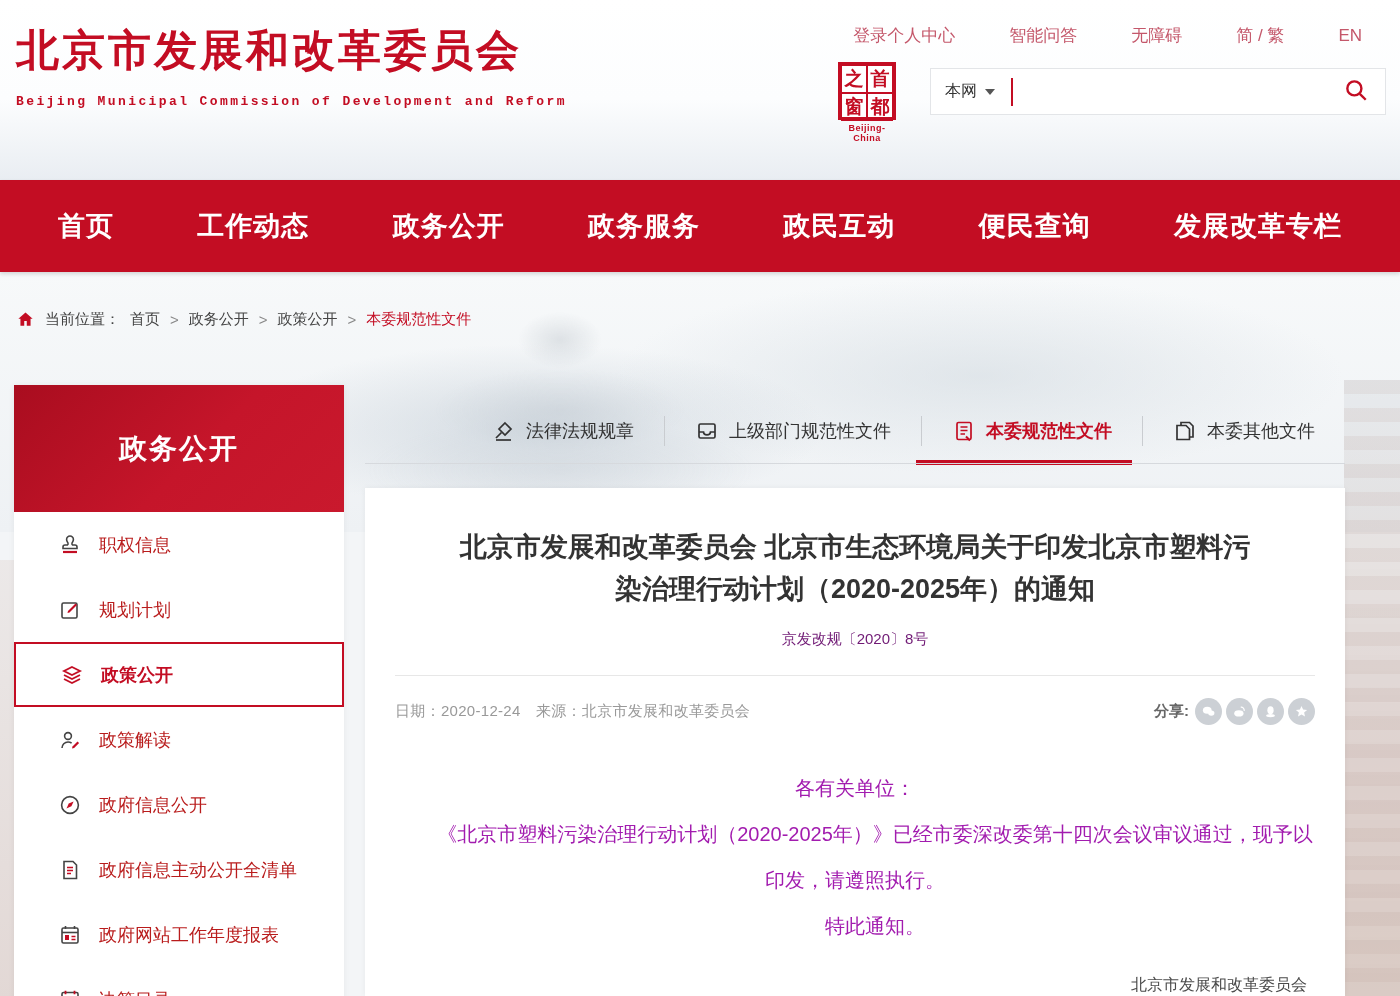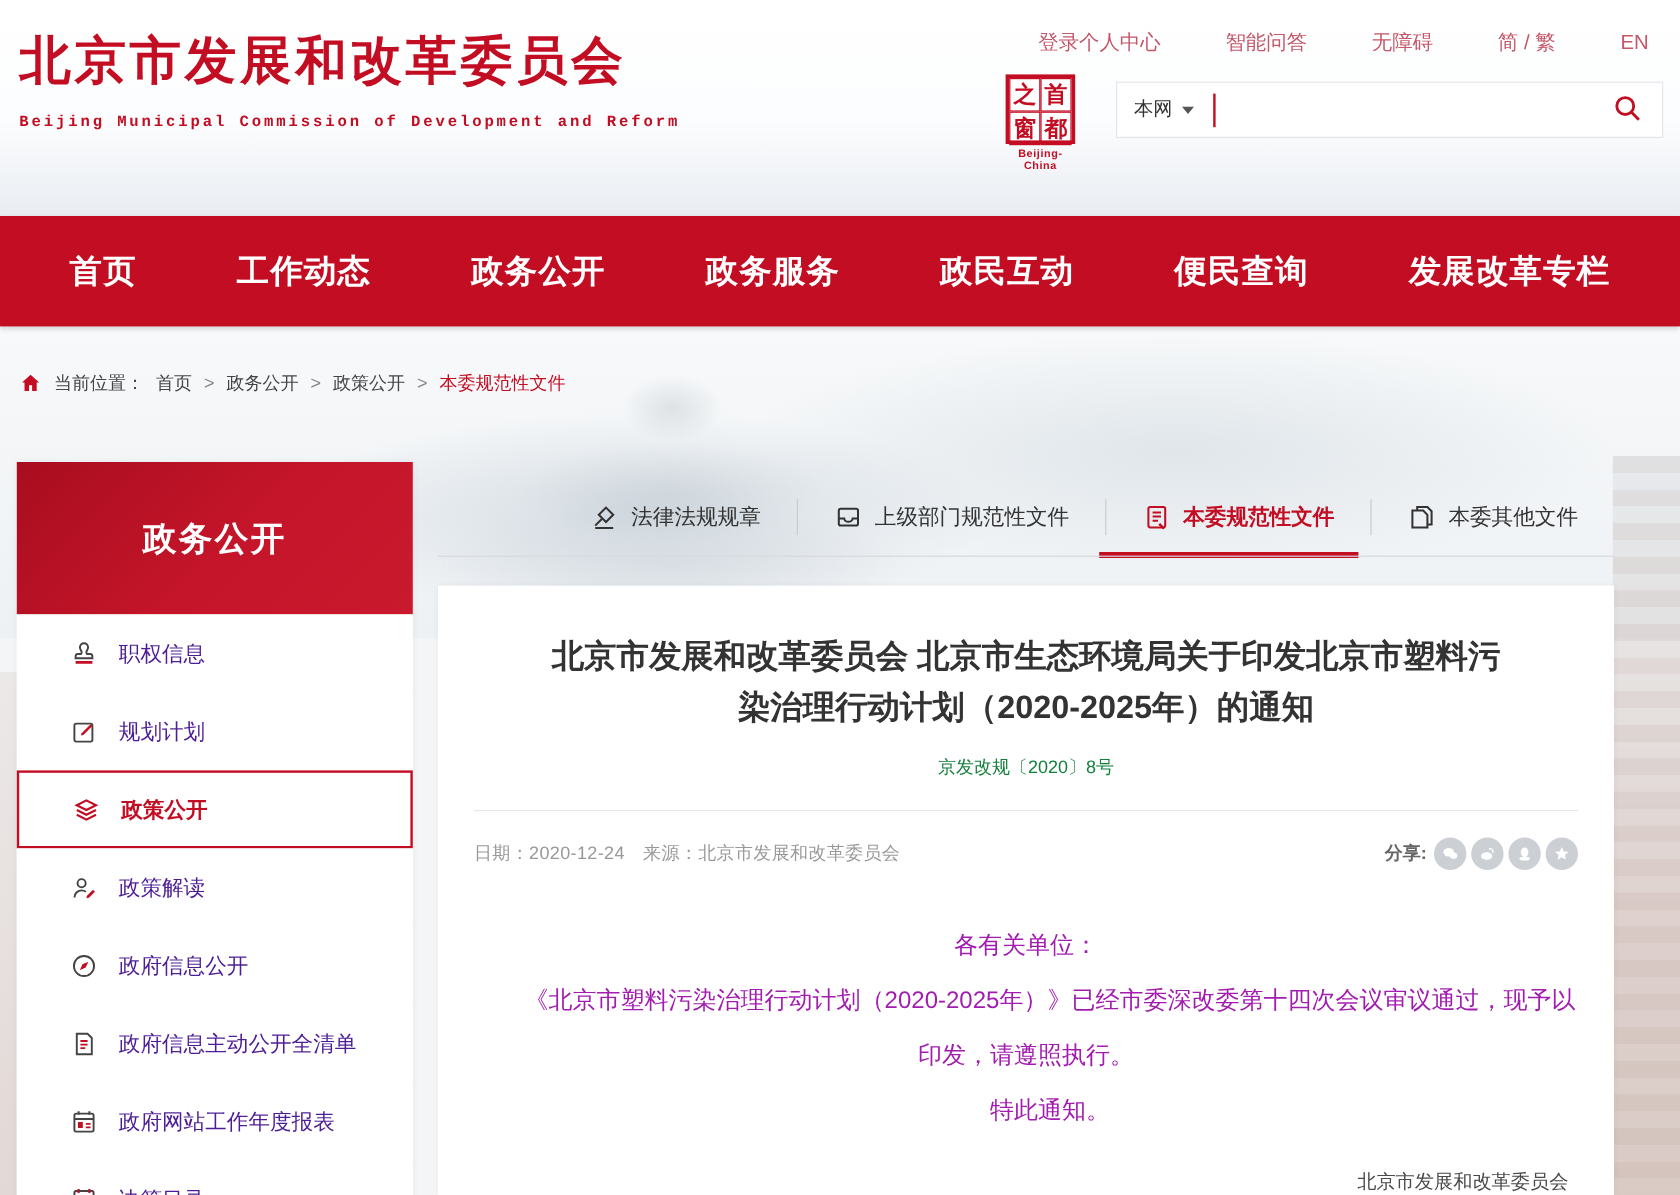--- a/index.html
+++ b/index.html
@@ -26,21 +26,21 @@
   .bg-left-strip { position:absolute; left:0; top:560px; width:14px; height:436px; opacity:.4;
     background:linear-gradient(180deg, rgba(170,120,100,.25), rgba(150,85,60,.45)); }
 
   
   .header { position:absolute; left:0; top:0; width:100%; height:180px;
     background:linear-gradient(180deg,#ffffff 0%,#fcfdfe 55%,#e9edf2 100%); }
   .logo-block { position:absolute; left:16px; top:22px; }
   .site-title { font-size:43px; font-weight:bold; color:#c30d23; letter-spacing:3px; }
   .site-subtitle { margin-top:14px; font-family:"Liberation Mono","DejaVu Sans Mono",monospace;
     font-size:13px; font-weight:bold; color:#c30d23; letter-spacing:2.4px; }
-  .utility-row { position:absolute; right:26px; top:24px; display:flex; align-items:center; gap:54px; }
+  .utility-row { position:absolute; right:38px; top:24px; display:flex; align-items:center; gap:54px; }
   .utility-link { font-size:17px; color:#c4576a; cursor:pointer; white-space:nowrap; }
   .seal { position:absolute; left:836px; top:62px; width:62px; text-align:center; }
   .seal-grid { width:58px; height:58px; margin:0 auto; border:3px solid #c30d23;
     display:grid; grid-template-columns:1fr 1fr; grid-template-rows:1fr 1fr; background:#fff; }
   .seal-cell { display:flex; align-items:center; justify-content:center; font-size:19px;
     font-weight:bold; color:#c30d23; border:1px solid #c30d23; }
   .seal-caption { margin-top:3px; font-size:9px; font-weight:bold; color:#c30d23; letter-spacing:.5px; }
   .search-box { position:absolute; left:930px; top:68px; width:456px; height:47px; background:#fff;
     border:1px solid #e3e5e8; display:flex; align-items:center; padding:0 14px; }
   .search-scope { display:flex; align-items:center; gap:8px; font-size:16px; color:#333; cursor:pointer; }
@@ -64,42 +64,42 @@
   .crumb-sep { color:#888; }
   .crumb.active { color:#c30d23; }
 
   
   .sidebar { position:absolute; left:14px; top:385px; width:330px; background:#fff;
     box-shadow:0 0 6px rgba(0,0,0,.06); }
   .sidebar-header { height:127px; display:flex; align-items:center; justify-content:center;
     background:linear-gradient(135deg,#a90d1f 0%,#c5152a 55%,#c9192d 100%); }
   .sidebar-title { color:#fff; font-size:28px; font-weight:bold; letter-spacing:2px; }
   .sidebar-item { height:65px; display:flex; align-items:center; gap:17px; padding-left:44px;
-    font-size:18px; color:#4c1d95; cursor:pointer; background:#fff; }
+    font-size:18px; color:#b91c1c; cursor:pointer; background:#fff; }
   .sidebar-item.active { border:2px solid #c30d23; color:#c30d23; font-weight:bold; }
   .side-icon { width:24px; height:24px; flex:0 0 24px; }
 
   
   .tabs { position:absolute; left:365px; top:398px; width:980px; height:66px;
     display:flex; align-items:center; padding-left:20px;justify-content:flex-end; }
   .tabs-underline-gray { position:absolute; left:0; bottom:0; width:100%; height:1px; background:#d6d9dd; }
   .tab { display:flex; align-items:center; gap:10px; font-size:18px; color:#333; cursor:pointer;
     padding:0 30px; white-space:nowrap; position:relative; height:100%; }
   .tab:first-child { padding-left:0; }
   .tab .tab-icon { width:24px; height:24px; }
   .tab.active { color:#c30d23; font-weight:bold; }
   .tab.active::after { content:""; position:absolute; left:-6px; right:10px; bottom:-1px; height:5px;
     background:#c30d23; }
   .tab-divider { width:1px; height:30px; background:#c9ccd0; }
 
   .article { position:absolute; left:365px; top:488px; width:980px; height:508px; background:#fff;
     padding:38px 30px 20px; box-shadow:0 0 6px rgba(0,0,0,.05); }
   .article-title { text-align:center; font-size:27px; font-weight:bold; color:#333; line-height:42px;
     max-width:800px; margin:0 auto; }
-  .doc-number { text-align:center; font-size:15px; color:#15803d; margin-top:20px; }
+  .doc-number { text-align:center; font-size:15px; color:#701a75; margin-top:20px; }
   .meta-row { border-top:1px solid #e7e7e7; margin-top:26px; padding-top:22px;
     display:flex; align-items:center; justify-content:space-between; }
   .meta-left { font-size:15px; color:#999; letter-spacing:.3px; }
   .share { display:flex; align-items:center; gap:4px;margin-left:21px; }
   .share-label { font-size:15px; font-weight:bold; color:#666; margin-right:2px; }
   .share-btn { width:27px; height:27px; border-radius:50%; background:#ccd0d5; border:none;
     cursor:pointer; display:flex; align-items:center; justify-content:center; color:#fff;
     font-size:14px; padding:0; }
   .body-text { margin-top:40px; font-size:20px; color:#a21caf; line-height:2.3;text-align:center; }
   .body-text p.indent { text-indent:2em; }

